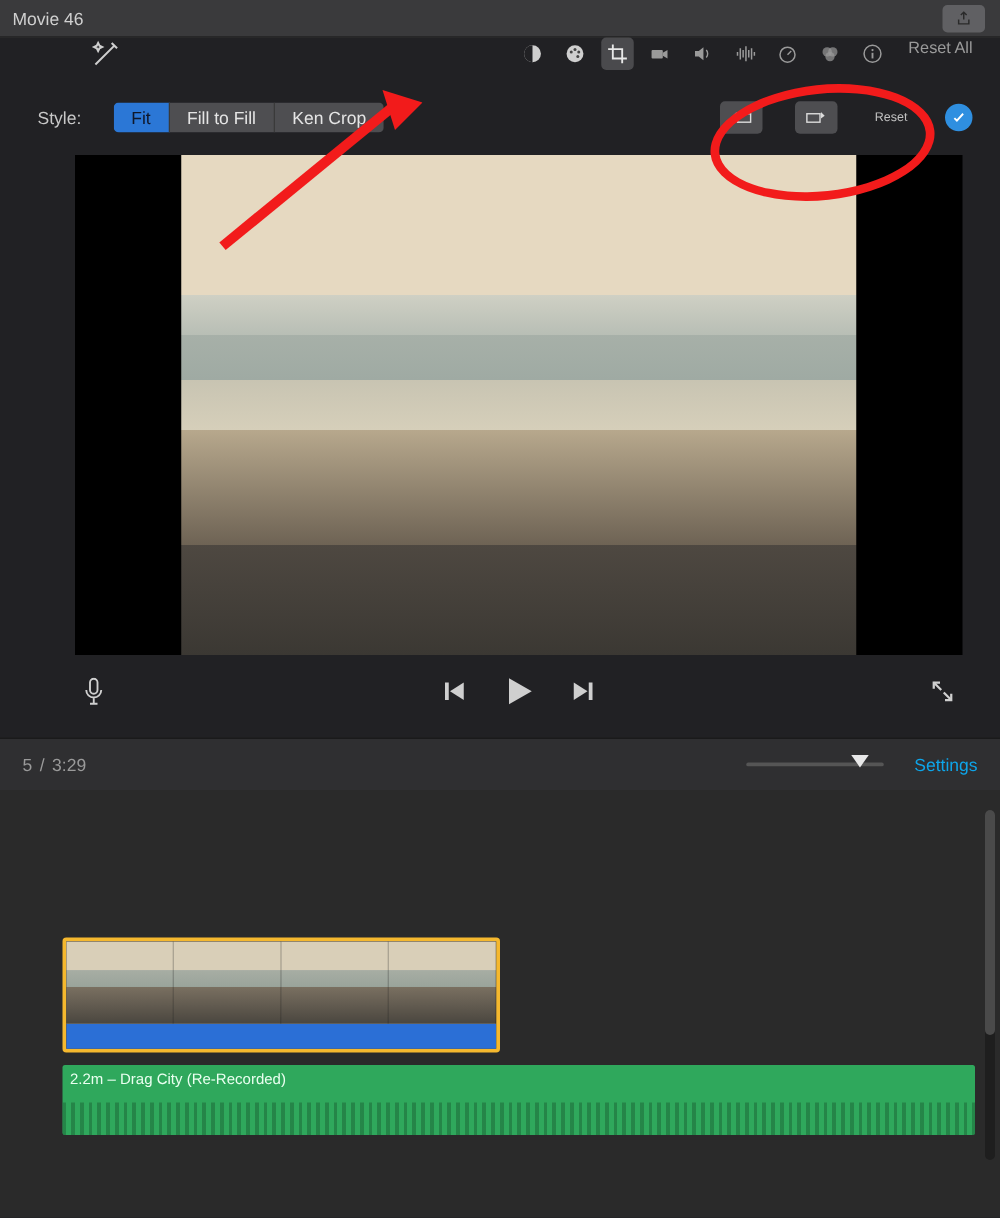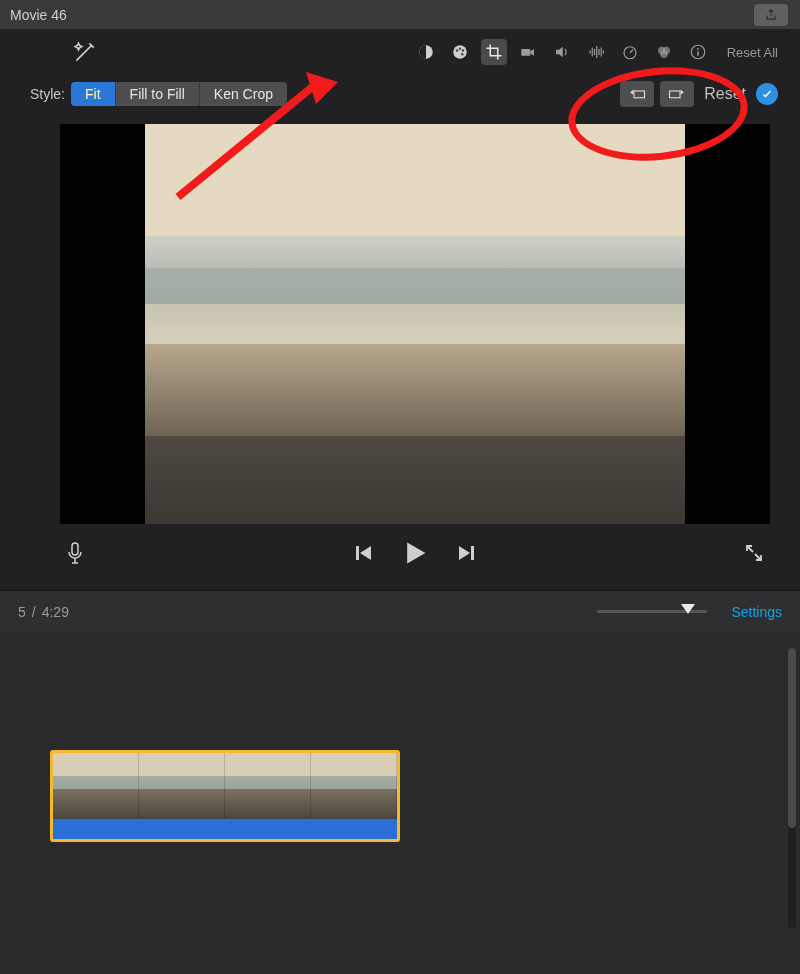--- a/index.html
+++ b/index.html
@@ -40,21 +40,21 @@
 
   .viewer-area {
     background: #212124;
     padding-bottom: 12px;
   }
 
   
   .toolbar {
     height: 44px;
     display: flex;
-    align-items: center;
+    align-items: flex-start;
     gap: 8px;
     padding: 0 22px 0 70px;
     color: #b8b8b8;
     font-size: 14px;
     position: relative;
   }
   .toolbar .spacer { flex: 1; }
   .tb-icon {
     width: 26px; height: 26px;
     display: flex; align-items: center; justify-content: center;
@@ -70,51 +70,51 @@
     width: 26px; height: 26px;
     display:flex; align-items:center; justify-content:center;
   }
 
   
   .style-row {
     height: 40px;
     display: flex;
     align-items: center;
     padding: 0 22px 0 30px;
-    gap: 0;
+    gap: 20px;
     font-size: 14px;
     position: relative;
   }
   .style-label { color: #c8c8c8; margin-right: 6px; }
   .seg {
     display: flex;
     border-radius: 4px;
     overflow: hidden;
   }
   .seg button {
     border: none;
     background: #4e4e51;
     color: #e5e5e5;
     font-size: 14px;
     padding: 4px 14px;
     cursor: pointer;
     border-right: 1px solid #3a3a3a;
   }
   .seg button:last-child { border-right: none; }
-  .seg button.sel { background: #2b77d6; color: #fef9c3; }
+  .seg button.sel { background: #2b77d6; color: #0f172a; }
   .style-row .spacer { flex: 1; }
   .rot-btn {
     width: 34px; height: 26px;
     background: #4e4e51;
     border-radius: 4px;
     display:flex; align-items:center; justify-content:center;
     margin-left: 6px;
   }
   .rot-btn svg { width: 18px; height: 14px; stroke: #dcdcdc; fill: none; stroke-width: 1.5; }
-  .reset-btn { color: #c0c0c0; margin-left: 10px; font-size: 16px; cursor: pointer; }
+  .reset-btn { color: #c0c0c0; margin-left: 10px; font-size: 10px; cursor: pointer; }
   .check {
     width: 22px; height: 22px; border-radius: 50%;
     background: #2f8fe0;
     margin-left: 10px;
     display:flex; align-items:center; justify-content:center;
   }
   .check svg { width: 12px; height: 12px; stroke:#fff; fill:none; stroke-width:3; }
 
   
   .preview-wrap {
@@ -391,38 +391,42 @@
           <path d="M3 8V3h5M17 12v5h-5" fill="none" stroke="#cfcfcf" stroke-width="1.8"></path>
           <path d="M3 3l6 6M17 17l-6-6" stroke="#cfcfcf" stroke-width="1.8"></path>
         </svg>
     </div>
   </div>
 </div>
 
 <div class="tl-header">
   <span>5</span>
   <span>/</span>
-  <span>4:29</span>
+  <span>3:29</span>
   <div class="spacer"></div>
   <div class="zoom-slider">
     <div class="thumb"></div>
   </div>
   <span class="settings-link">Settings</span>
 </div>
 
 <div class="timeline">
   <div class="clip">
     <div class="clip-thumbs">
       <div class="thumb-mini"></div>
       <div class="thumb-mini"></div>
       <div class="thumb-mini"></div>
       <div class="thumb-mini"></div>
     </div>
     <div class="clip-bluebar"></div>
   </div>
+  <div class="audio-track">
+    <span class="audio-label">2.2m – Drag City (Re-Recorded)</span>
+    <div class="waveform"></div>
+  </div>
 </div>
 
 <div class="tl-scrollbar">
   <div class="sb-thumb"></div>
 </div>
 
 <svg class="anno-arrow" viewBox="0 0 170 130">
   <line x1="10" y1="125" x2="148" y2="12" stroke="#f21b1b" stroke-width="8"></line>
   <polygon points="138,0 170,10 148,32" fill="#f21b1b"></polygon>
 </svg>

